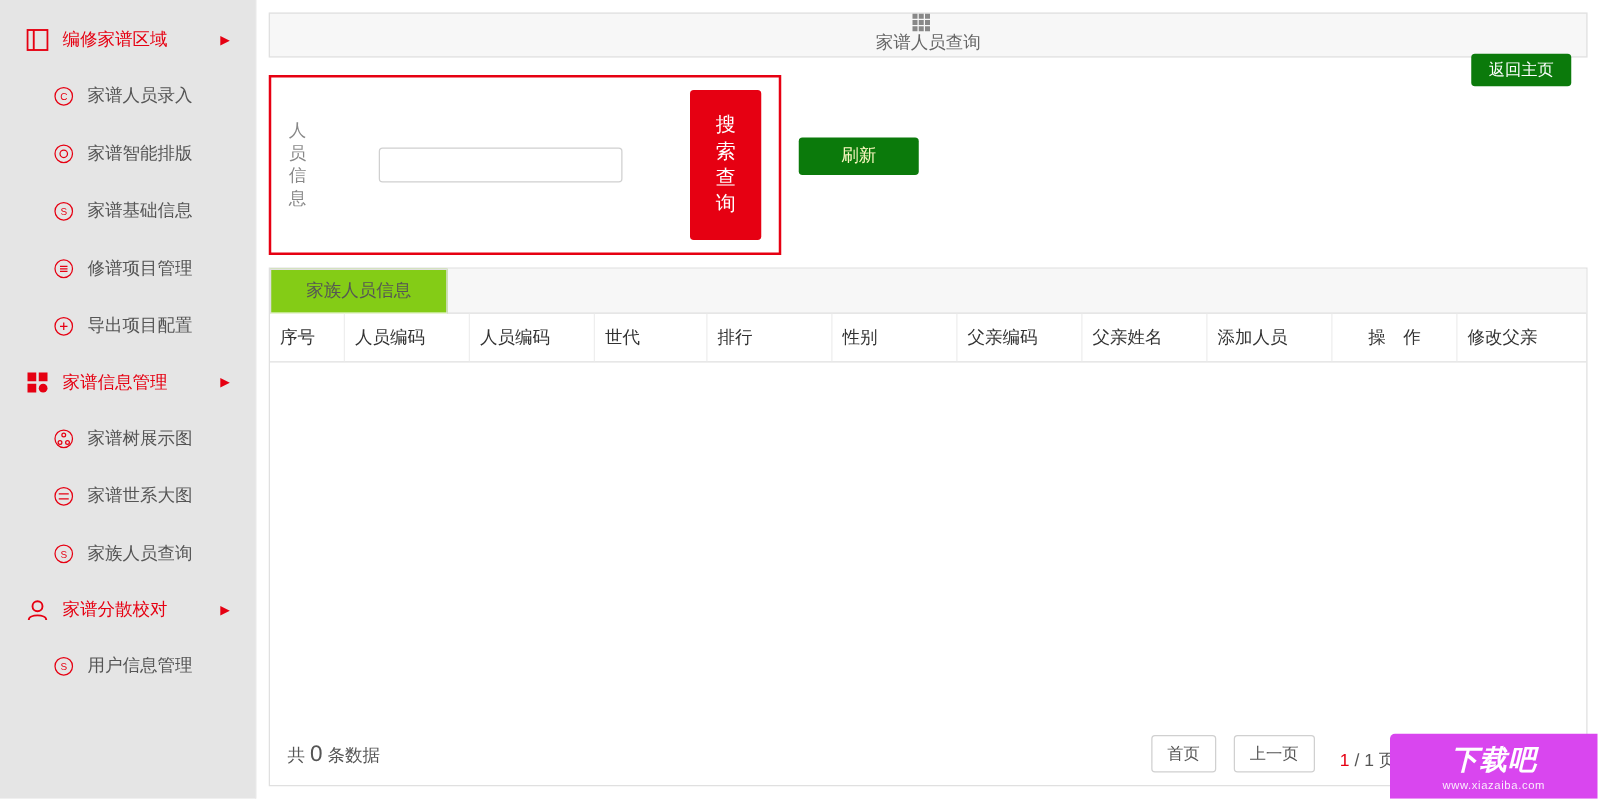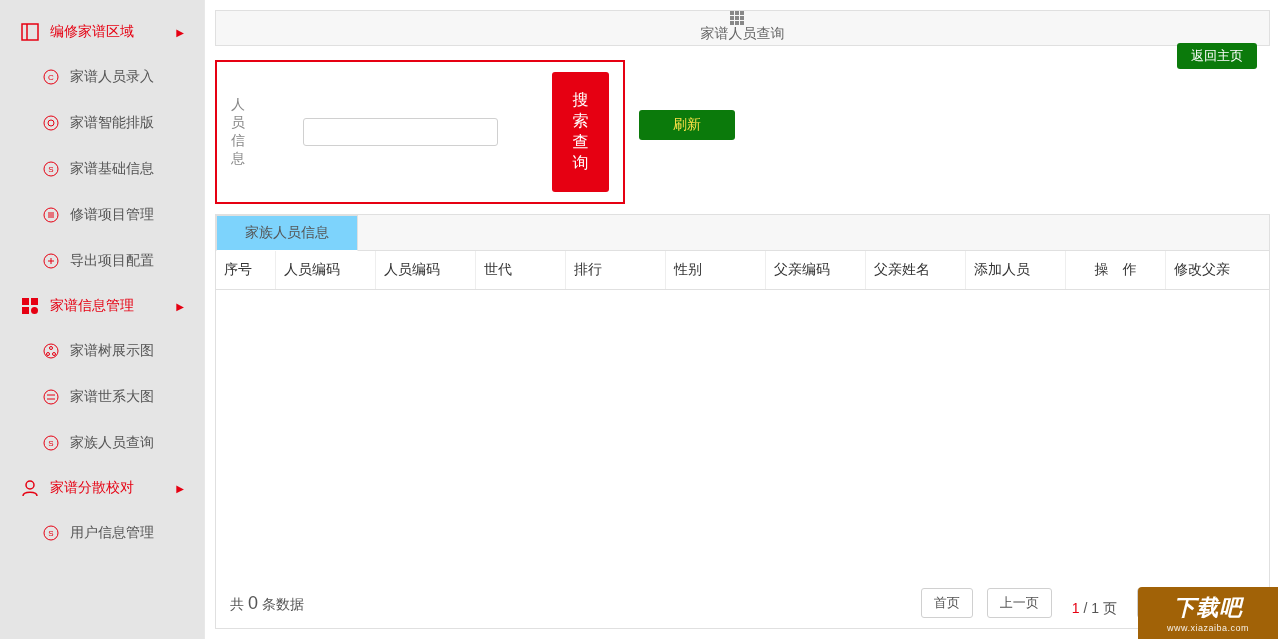--- a/index.html
+++ b/index.html
@@ -18,41 +18,41 @@
     .topbar .crumb-icon { width: 16px; height: 16px; margin-right: 10px; display: inline-flex; flex-wrap: wrap; gap: 1px; }
     .topbar .crumb-icon span { width: 4px; height: 4px; background: #888; }
     .topbar .title { color: #666; }
     .topbar .back-btn { margin-left: auto; background: #0b7a0b; color: #fff; border-radius: 3px; padding: 4px 14px; font-size: 13px; cursor: pointer; }
     
     .search-row { margin-top: 14px; border: 2px solid #e60012; padding: 10px 14px; display: flex; align-items: center; width: 410px; position: relative; gap: 44px; }
     .search-row-wrap { display: flex; align-items: center; }
     .search-label { color: #888; margin-right: 10px; }
     .search-input { width: 200px; height: 28px; border: 1px solid #d0d0d0; border-radius: 3px; padding: 0 8px; outline: none; }
     .search-btn { margin-left: 10px; background: #e60012; color: #fff; border: none; border-radius: 3px; padding: 18px 18px; font-size: 16px; cursor: pointer; }
-    .refresh-btn { margin-left: 14px; background: #0b7a0b; color: #fde047; border: none; border-radius: 3px; padding: 6px 34px; font-size: 14px; cursor: pointer; }
+    .refresh-btn { margin-left: 14px; background: #0b7a0b; color: #fef9c3; border: none; border-radius: 3px; padding: 6px 34px; font-size: 14px; cursor: pointer; }
     
     .panel { margin-top: 10px; border: 1px solid #e0e0e0; flex: 1; display: flex; flex-direction: column; min-height: 0; }
     .tabs { display: flex; background: #f7f7f7; border-bottom: 1px solid #e0e0e0; }
-    .tab { background: #7dd3fc; border: 1px solid #e0e0e0; border-bottom: 1px solid #fff; margin-bottom: -1px; padding: 8px 28px; color: #555; cursor: pointer; }
+    .tab { background: #84cc16; border: 1px solid #e0e0e0; border-bottom: 1px solid #fff; margin-bottom: -1px; padding: 8px 28px; color: #555; cursor: pointer; }
     
     .table-head { display: flex; border-bottom: 1px solid #e0e0e0; }
     .th { padding: 10px 8px; color: #333; font-weight: 500; border-right: 1px solid #eee; }
     .th:last-child { border-right: none; }
     
     .table-body { flex: 1; }
     
     .footer { padding: 10px 14px; display: flex; align-items: center; color: #555; }
     .footer .count-wrap { display: flex; align-items: baseline; }
     .footer .count-num { font-size: 18px; margin: 0 4px; }
     .pager { margin-left: auto; display: flex; align-items: center; gap: 14px; }
     .pbtn { border: 1px solid #d0d0d0; background: #fff; border-radius: 3px; padding: 5px 12px; color: #555; cursor: pointer; font-size: 13px; }
     .pinfo { padding: 0 6px; color: #555; margin-top: 11px; }
     .pinfo .cur { color: #e60012; }
     
-    .watermark { position: absolute; right: 2px; bottom: 0; width: 140px; height: 52px; background: #a16207; color: #fff; font-weight: 700; font-style: italic; display: flex; flex-direction: column; align-items: center; justify-content: center; border-radius: 4px 0 0 0; pointer-events: none; }
+    .watermark { position: absolute; right: 2px; bottom: 0; width: 166px; height: 52px; background: #d946ef; color: #fff; font-weight: 700; font-style: italic; display: flex; flex-direction: column; align-items: center; justify-content: center; border-radius: 4px 0 0 0; pointer-events: none; }
     .watermark .big { font-size: 22px; letter-spacing: 1px; }
     .watermark .small { font-size: 9px; font-weight: 400; font-style: normal; letter-spacing: 0.5px; opacity: .9; }
   </style>
 </head>
 <body>
 
 <div class="sidebar">
   <div class="sidebar-section">
     <span class="sicon">
       <svg width="18" height="18" viewBox="0 0 18 18">

